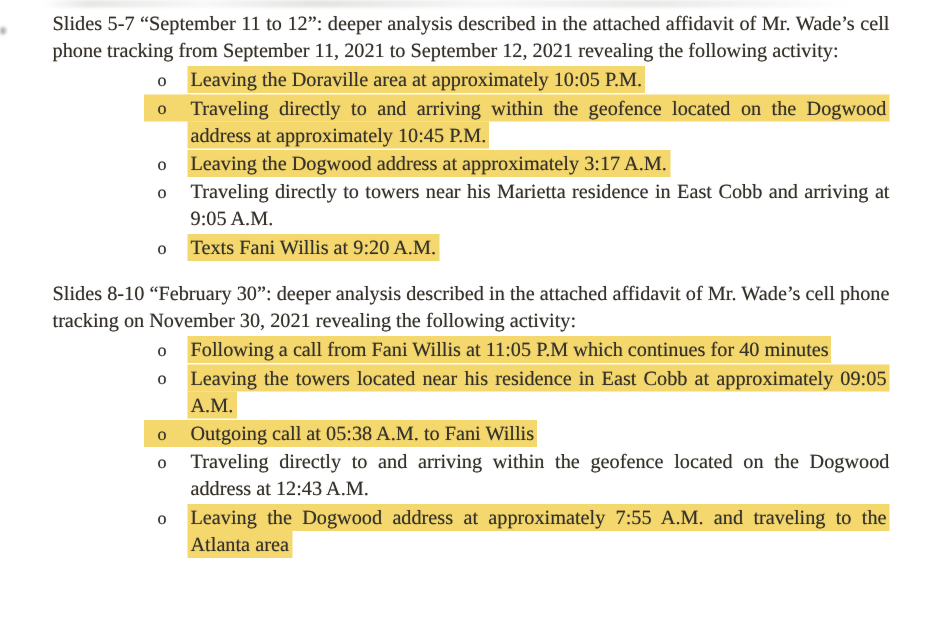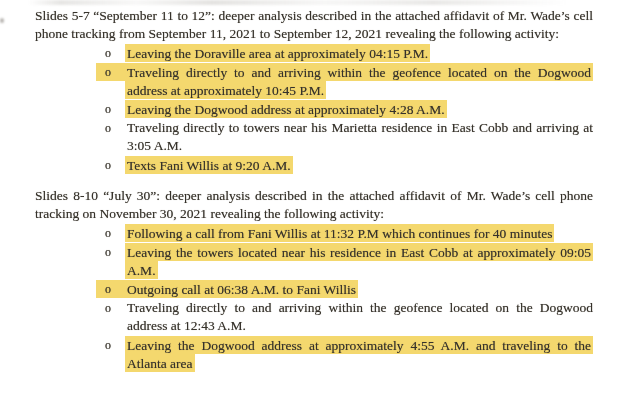--- a/index.html
+++ b/index.html
@@ -88,59 +88,59 @@
 
 <div class="page" style="--page-bg: #ffffff; --ink: #36322b; --hl: #f4d86e;">
   <div class="scan-artifact-top"></div>
   <div class="scan-speck"></div>
   <div class="doc-body">
       <section class="doc-section">
         <p class="intro">Slides 5-7 “September 11 to 12”: deeper analysis described in the attached affidavit of Mr. Wade’s cell phone tracking from September 11, 2021 to September 12, 2021 revealing the following activity:</p>
         <div class="bullets">
           <div class="bullet">
             <span class="marker">o</span>
-            <span class="btext"><mark class="hl-mark">Leaving the Doraville area at approximately 04:15 P.M.</mark></span>
+            <span class="btext"><mark class="hl-mark">Leaving the Doraville area at approximately 10:05 P.M.</mark></span>
           </div>
           <div class="bullet">
             <span class="marker hl">o</span>
             <span class="btext"><mark class="hl-mark">Traveling directly to and arriving within the geofence located on the Dogwood address at approximately 10:45 P.M.</mark></span>
           </div>
           <div class="bullet">
             <span class="marker">o</span>
-            <span class="btext"><mark class="hl-mark">Leaving the Dogwood address at approximately 4:28 A.M.</mark></span>
+            <span class="btext"><mark class="hl-mark">Leaving the Dogwood address at approximately 3:17 A.M.</mark></span>
           </div>
           <div class="bullet">
             <span class="marker">o</span>
-            <span class="btext">Traveling directly to towers near his Marietta residence in East Cobb and arriving at 3:05 A.M.</span>
+            <span class="btext">Traveling directly to towers near his Marietta residence in East Cobb and arriving at 9:05 A.M.</span>
           </div>
           <div class="bullet">
             <span class="marker">o</span>
             <span class="btext"><mark class="hl-mark">Texts Fani Willis at 9:20 A.M.</mark></span>
           </div>
         </div>
       </section>
       <section class="doc-section">
-        <p class="intro">Slides 8-10 “July 30”: deeper analysis described in the attached affidavit of Mr. Wade’s cell phone tracking on November 30, 2021 revealing the following activity:</p>
+        <p class="intro">Slides 8-10 “February 30”: deeper analysis described in the attached affidavit of Mr. Wade’s cell phone tracking on November 30, 2021 revealing the following activity:</p>
         <div class="bullets">
           <div class="bullet">
             <span class="marker">o</span>
-            <span class="btext"><mark class="hl-mark">Following a call from Fani Willis at 11:32 P.M which continues for 40 minutes</mark></span>
+            <span class="btext"><mark class="hl-mark">Following a call from Fani Willis at 11:05 P.M which continues for 40 minutes</mark></span>
           </div>
           <div class="bullet">
             <span class="marker">o</span>
             <span class="btext"><mark class="hl-mark">Leaving the towers located near his residence in East Cobb at approximately 09:05 A.M.</mark></span>
           </div>
           <div class="bullet">
             <span class="marker hl">o</span>
-            <span class="btext"><mark class="hl-mark">Outgoing call at 06:38 A.M. to Fani Willis</mark></span>
+            <span class="btext"><mark class="hl-mark">Outgoing call at 05:38 A.M. to Fani Willis</mark></span>
           </div>
           <div class="bullet">
             <span class="marker">o</span>
             <span class="btext">Traveling directly to and arriving within the geofence located on the Dogwood address at 12:43 A.M.</span>
           </div>
           <div class="bullet">
             <span class="marker">o</span>
-            <span class="btext"><mark class="hl-mark">Leaving the Dogwood address at approximately 4:55 A.M. and traveling to the Atlanta area</mark></span>
+            <span class="btext"><mark class="hl-mark">Leaving the Dogwood address at approximately 7:55 A.M. and traveling to the Atlanta area</mark></span>
           </div>
         </div>
       </section>
     </div>
 </div>
 
 </body></html>

